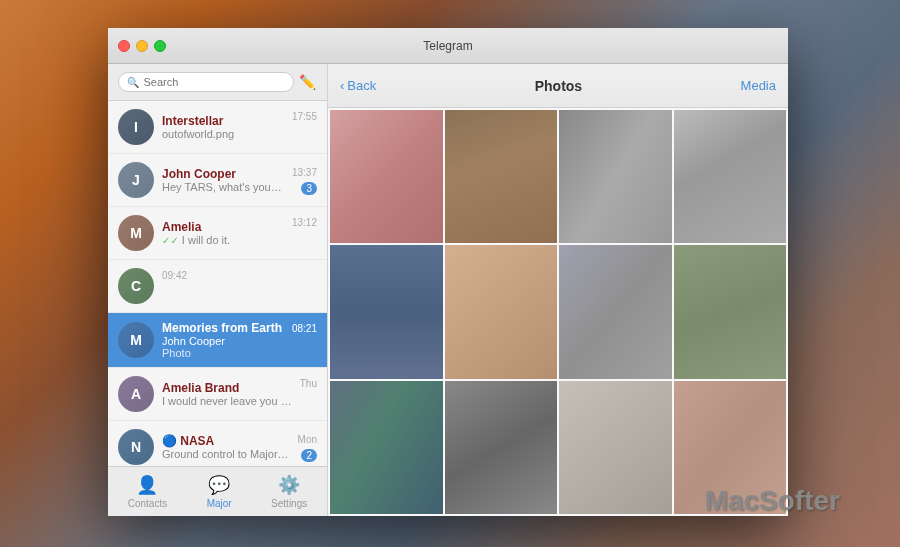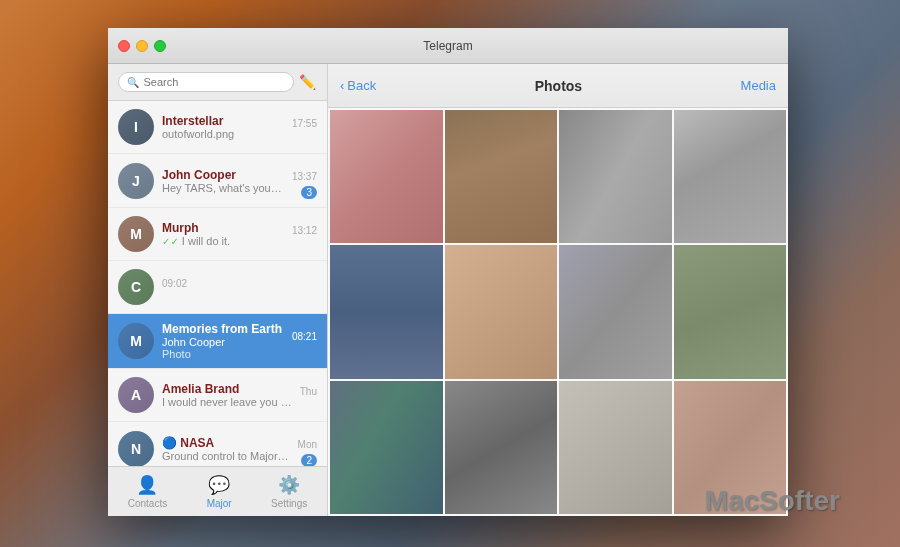--- a/index.html
+++ b/index.html
@@ -184,21 +184,21 @@
       white-space: nowrap;
       overflow: hidden;
       text-overflow: ellipsis;
     }
 
     .chat-time {
       font-size: 10px;
       color: #aaa;
       flex-shrink: 0;
       align-self: flex-start;
-      margin-top: 9px;
+      margin-top: 2px;
     }
 
     .unread-badge {
       background: #4a90d9;
       color: #fff;
       border-radius: 10px;
       font-size: 10px;
       padding: 1px 5px;
       flex-shrink: 0;
     }
@@ -390,32 +390,32 @@
           </div>
           <div style="display:flex;flex-direction:column;align-items:flex-end;gap:4px;">
             <div class="chat-time">13:37</div>
             <div class="unread-badge">3</div>
           </div>
         </div>
 
         <div class="chat-item">
           <div class="avatar av-murph">M</div>
           <div class="chat-info">
-            <div class="chat-name">Murph</div>
+            <div class="chat-name">Amelia</div>
             <div class="chat-preview">
               <span class="check-mark">✓✓</span>
               <span>I will do it.</span>
             </div>
           </div>
           <div class="chat-time">13:12</div>
         </div>
 
         <div class="chat-item">
           <div class="avatar av-case">C</div>
-          <div class="chat-time">09:02</div>
+          <div class="chat-time">09:42</div>
         </div>
 
         <div class="chat-item active">
           <div class="avatar av-memories">M</div>
           <div class="chat-info">
             <div class="chat-name">Memories from Earth</div>
             <div class="chat-preview">
               <span>John Cooper</span>
             </div>
             <div style="font-size:11px;color:rgba(255,255,255,0.8);">Photo</div>

